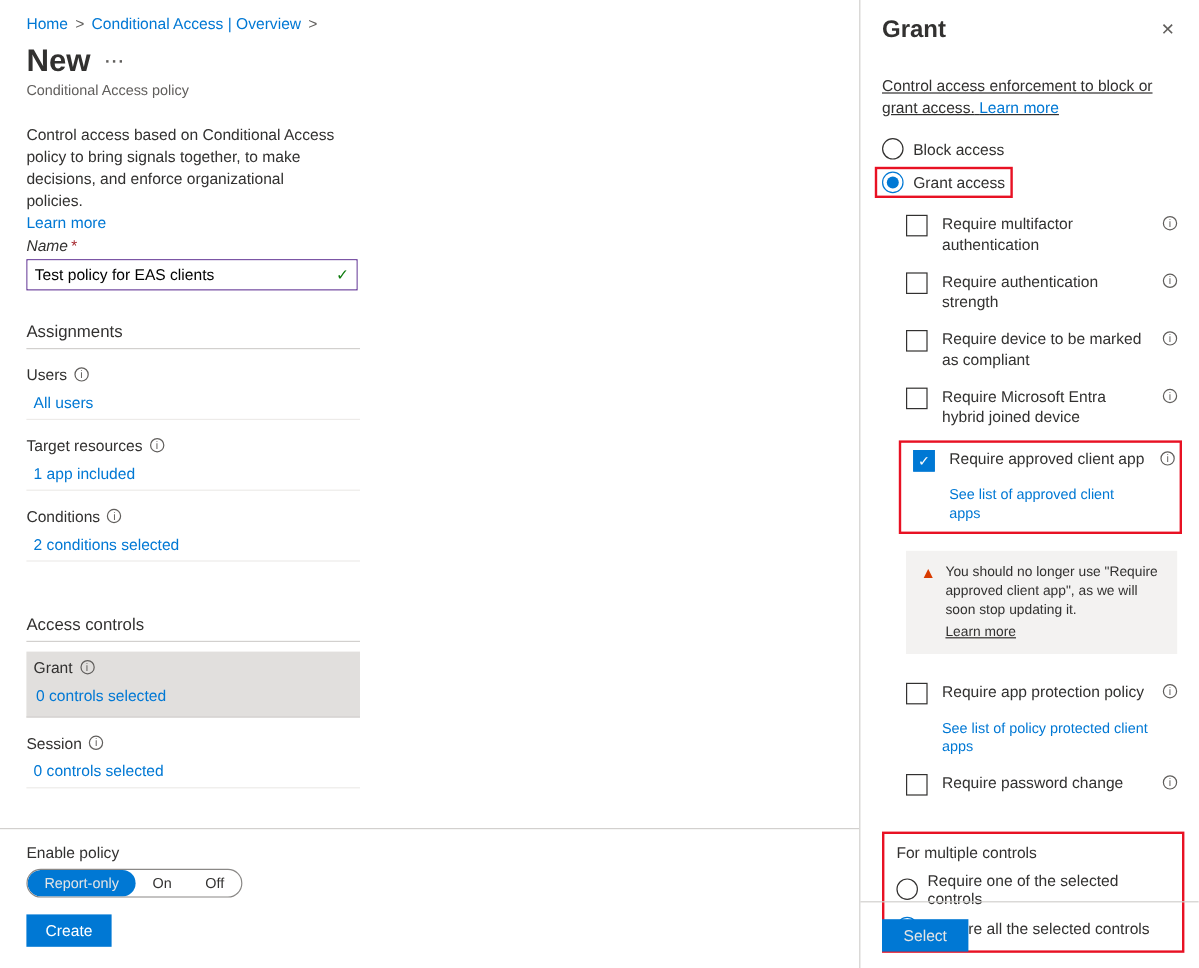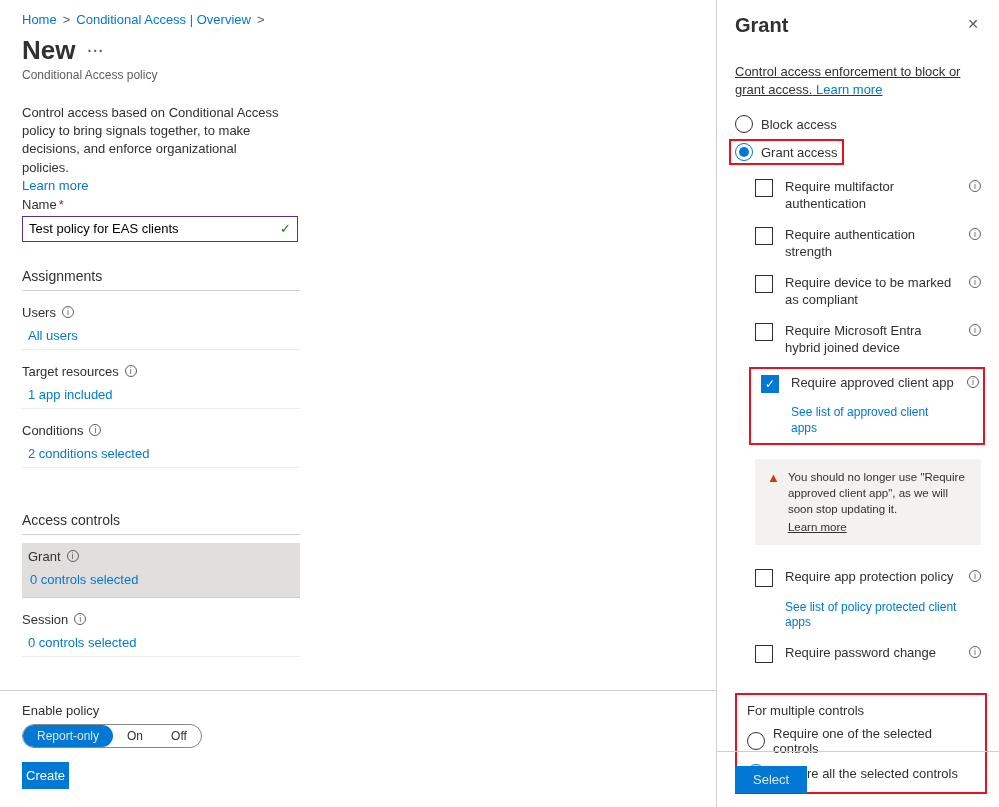--- a/index.html
+++ b/index.html
@@ -10,21 +10,21 @@
   
   .main { position:absolute; left:0; top:0; width:716px; height:807px; padding:12px 20px 0 22px; }
   .breadcrumb { font-size:13px; color:#0078d4; display:flex; align-items:center; gap:6px; }
   .breadcrumb .sep { color:#605e5c; }
   h1 { font-size:26px; font-weight:600; margin:8px 0 2px 0; display:flex; align-items:center; gap:12px; }
   h1 .ellipsis { font-size:14px; color:#605e5c; cursor:pointer; }
   .subtitle { font-size:12px; color:#605e5c; margin-bottom:22px; }
 
   .desc { width:260px; margin-bottom:2px; line-height:1.4; }
 
-  .field-label { font-size:13px; }
+  .field-label { font-size:13px;font-style:italic; }
   .req { color:#a4262c; margin-left:2px; }
   .name-wrap { position:relative; width:276px; border:1px solid #5c2d91; margin-top:4px; }
   .name-wrap input { width:100%; height:24px; border:none; outline:none; padding:2px 26px 2px 6px; font-size:13px; }
   .name-wrap .check { position:absolute; right:6px; top:4px; color:#107c10; font-size:13px; }
 
   .section-head { margin-top:26px; font-size:14px; border-bottom:1px solid #d2d0ce; padding-bottom:6px; width:278px; }
   .item-row { margin-top:14px; width:278px; border-bottom:1px solid #edebe9; padding-bottom:6px; }
   .item-label { font-size:13px; color:#323130; display:flex; align-items:center; gap:6px; }
   .info-icon { display:inline-flex; width:12px; height:12px; border:1px solid #605e5c; border-radius:50%; font-size:9px; align-items:center; justify-content:center; color:#605e5c; line-height:1; }
   .item-value { margin-top:8px; font-size:13px; color:#0078d4; cursor:pointer; padding-left:6px; }
@@ -34,21 +34,21 @@
   .grant-active .item-value { padding-left:2px; }
 
   .section-head.second { margin-top:44px; }
 
   
   .footer { position:absolute; left:0; bottom:0; width:716px; border-top:1px solid #d2d0ce; padding:12px 22px 18px 22px; }
   .footer-label { font-size:13px; margin-bottom:6px; }
   .pill-toggle { display:inline-flex; border:1px solid #8a8886; border-radius:14px; overflow:hidden; height:24px; align-items:stretch; }
   .pill-opt { padding:3px 14px; font-size:12px; color:#323130; display:flex; align-items:center; cursor:pointer; }
   .pill-opt.active { background:#0078d4; color:#e5e5e5; border-radius:12px; }
-  .create-btn { margin-top:14px; background:#0078d4; color:#fff; border:none; padding:6px 4px; font-size:13px; cursor:pointer;text-align:right; }
+  .create-btn { margin-top:14px; background:#0078d4; color:#fff; border:none; padding:6px 16px; font-size:13px; cursor:pointer;text-align:right; }
 
   
   .flyout { position:absolute; right:0; top:0; width:283px; height:807px; border-left:1px solid #d2d0ce; padding:14px 18px 0 18px; background:#fff; }
   .fly-header { display:flex; justify-content:space-between; align-items:flex-start; }
   .fly-title { font-size:20px; font-weight:600; }
   .close-x { font-size:14px; color:#605e5c; cursor:pointer; padding:2px; }
   .fly-desc { margin-top:26px; font-size:13px; line-height:1.4;text-decoration:underline; }
 
   .radio-row { display:flex; align-items:center; gap:8px; margin-top:8px; cursor:pointer; }
   .radio-outer { width:18px; height:18px; border:1px solid #323130; border-radius:50%; display:flex; align-items:center; justify-content:center; flex-shrink:0; }

